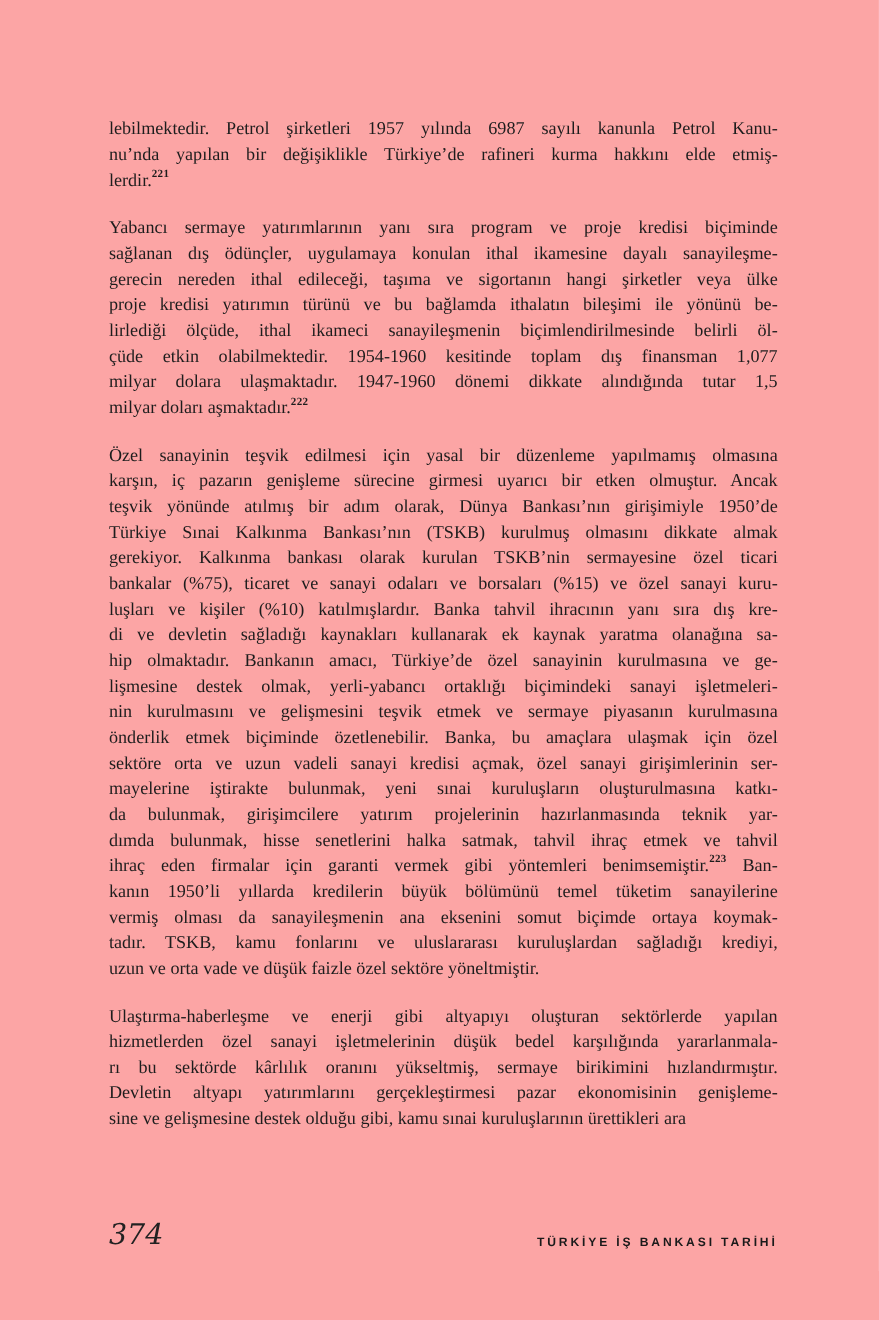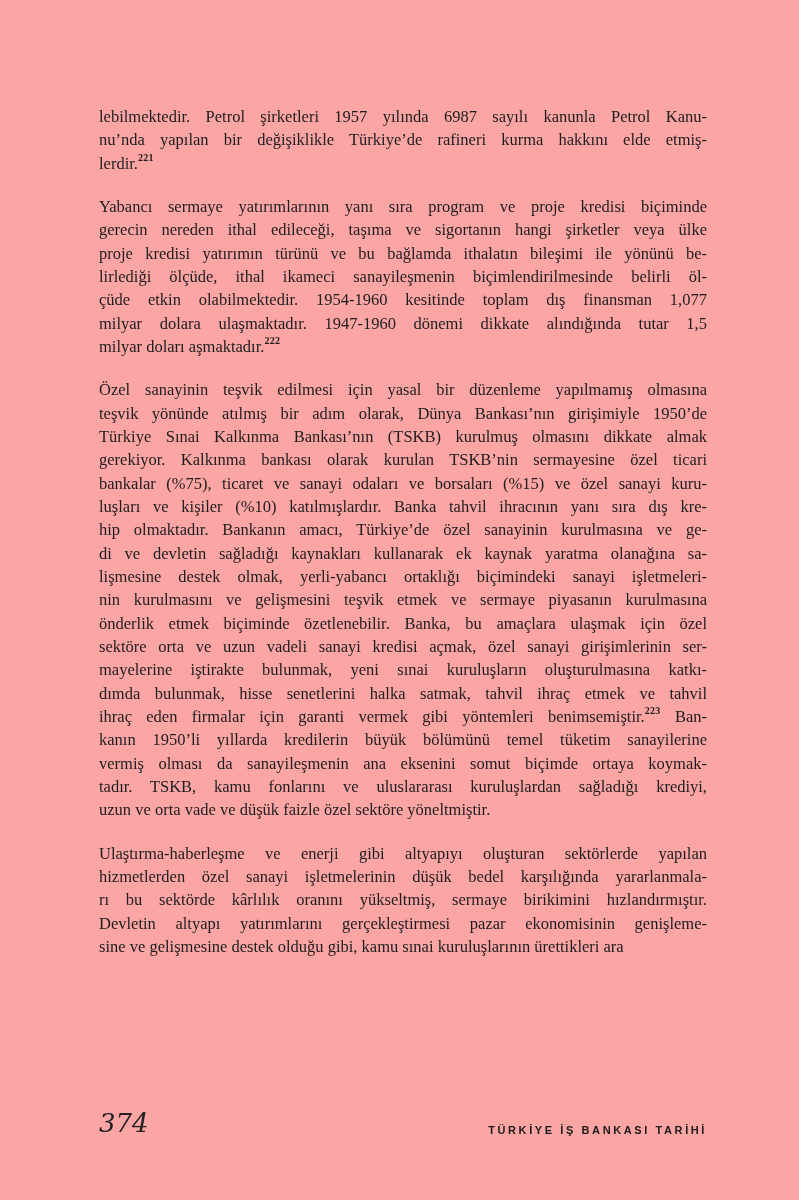--- a/index.html
+++ b/index.html
@@ -72,41 +72,44 @@
 
 <div class="page">
   <div class="text-block">
       <div class="paragraph">
         <div class="line">lebilmektedir. Petrol şirketleri 1957 yılında 6987 sayılı kanunla Petrol Kanu-</div>
         <div class="line">nu’nda yapılan bir değişiklikle Türkiye’de rafineri kurma hakkını elde etmiş-</div>
         <div class="line para-last">lerdir.<sup>221</sup></div>
       </div>
       <div class="paragraph">
         <div class="line">Yabancı sermaye yatırımlarının yanı sıra program ve proje kredisi biçiminde</div>
+        <div class="line">sağlanan dış ödünçler, uygulamaya konulan ithal ikamesine dayalı sanayileşme-</div>
         <div class="line">gerecin nereden ithal edileceği, taşıma ve sigortanın hangi şirketler veya ülke</div>
         <div class="line">proje kredisi yatırımın türünü ve bu bağlamda ithalatın bileşimi ile yönünü be-</div>
         <div class="line">lirlediği ölçüde, ithal ikameci sanayileşmenin biçimlendirilmesinde belirli öl-</div>
         <div class="line">çüde etkin olabilmektedir. 1954-1960 kesitinde toplam dış finansman 1,077</div>
         <div class="line">milyar dolara ulaşmaktadır. 1947-1960 dönemi dikkate alındığında tutar 1,5</div>
         <div class="line para-last">milyar doları aşmaktadır.<sup>222</sup></div>
       </div>
       <div class="paragraph">
         <div class="line">Özel sanayinin teşvik edilmesi için yasal bir düzenleme yapılmamış olmasına</div>
+        <div class="line">karşın, iç pazarın genişleme sürecine girmesi uyarıcı bir etken olmuştur. Ancak</div>
         <div class="line">teşvik yönünde atılmış bir adım olarak, Dünya Bankası’nın girişimiyle 1950’de</div>
         <div class="line">Türkiye Sınai Kalkınma Bankası’nın (TSKB) kurulmuş olmasını dikkate almak</div>
         <div class="line">gerekiyor. Kalkınma bankası olarak kurulan TSKB’nin sermayesine özel ticari</div>
         <div class="line">bankalar (%75), ticaret ve sanayi odaları ve borsaları (%15) ve özel sanayi kuru-</div>
         <div class="line">luşları ve kişiler (%10) katılmışlardır. Banka tahvil ihracının yanı sıra dış kre-</div>
+        <div class="line">di ve devletin sağladığı kaynakları kullanarak ek kaynak yaratma olanağına sa-</div>
         <div class="line">hip olmaktadır. Bankanın amacı, Türkiye’de özel sanayinin kurulmasına ve ge-</div>
-        <div class="line">di ve devletin sağladığı kaynakları kullanarak ek kaynak yaratma olanağına sa-</div>
         <div class="line">lişmesine destek olmak, yerli-yabancı ortaklığı biçimindeki sanayi işletmeleri-</div>
         <div class="line">nin kurulmasını ve gelişmesini teşvik etmek ve sermaye piyasanın kurulmasına</div>
         <div class="line">önderlik etmek biçiminde özetlenebilir.  Banka, bu amaçlara ulaşmak için özel</div>
         <div class="line">sektöre orta ve uzun vadeli sanayi kredisi açmak, özel sanayi girişimlerinin ser-</div>
         <div class="line">mayelerine iştirakte bulunmak, yeni sınai kuruluşların oluşturulmasına katkı-</div>
+        <div class="line">da bulunmak, girişimcilere yatırım projelerinin hazırlanmasında teknik yar-</div>
         <div class="line">dımda bulunmak, hisse senetlerini halka satmak, tahvil ihraç etmek ve tahvil</div>
         <div class="line">ihraç eden firmalar için garanti vermek gibi yöntemleri benimsemiştir.<sup>223</sup> Ban-</div>
         <div class="line">kanın 1950’li yıllarda kredilerin büyük bölümünü temel tüketim sanayilerine</div>
         <div class="line">vermiş olması da sanayileşmenin ana eksenini somut biçimde ortaya koymak-</div>
         <div class="line">tadır. TSKB, kamu fonlarını ve uluslararası kuruluşlardan sağladığı krediyi,</div>
         <div class="line para-last">uzun ve orta vade ve düşük faizle özel sektöre yöneltmiştir.</div>
       </div>
       <div class="paragraph">
         <div class="line">Ulaştırma-haberleşme ve enerji gibi altyapıyı oluşturan sektörlerde yapılan</div>
         <div class="line">hizmetlerden özel sanayi işletmelerinin düşük bedel karşılığında yararlanmala-</div>

